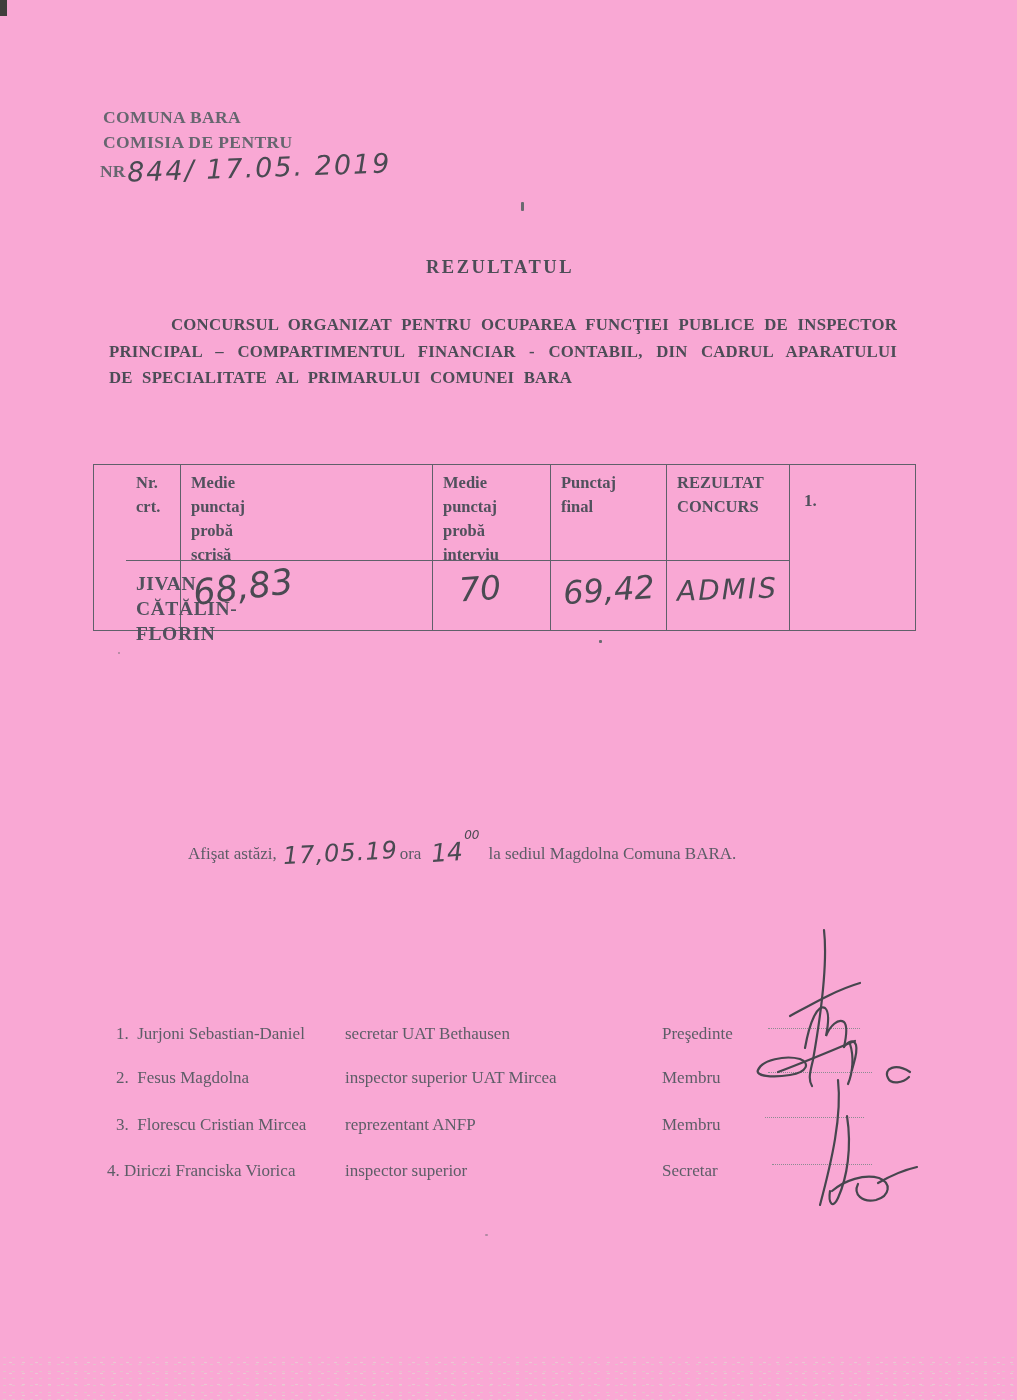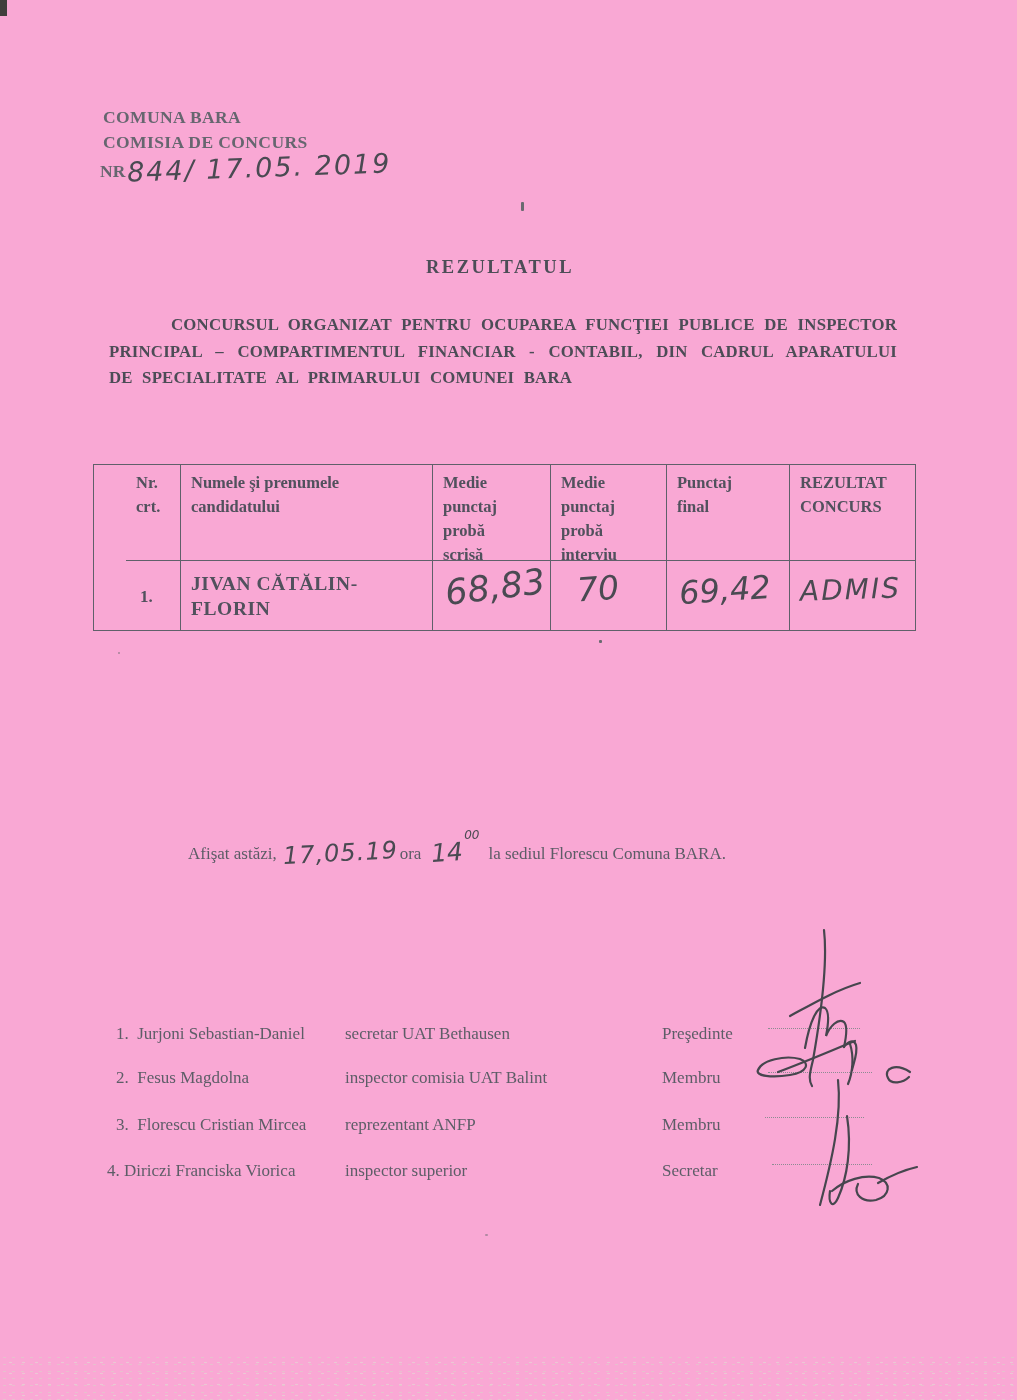--- a/index.html
+++ b/index.html
@@ -81,33 +81,31 @@
 <div class="page">
 
   <div class="corner-mark"></div>
   <div class="speck" style="left:521px;top:202px;width:3px;height:9px;"></div>
   <div class="speck" style="left:599px;top:640px;width:3px;height:3px;"></div>
   <div class="speck" style="left:118px;top:652px;width:2px;height:2px;opacity:.6;"></div>
   <div class="speck" style="left:485px;top:1234px;width:3px;height:2px;opacity:.5;"></div>
 
   <div class="org-block">
     <div>COMUNA BARA</div>
-    <div>COMISIA DE CONCURS</div>
+    <div>COMISIA DE PENTRU</div>
   </div>
   <div class="nr-line"><span>NR</span><span class="hw nr-hw">844/ 17.05. 2019</span></div>
 
   <div class="doc-title">REZULTATUL</div>
 
   <p class="intro">CONCURSUL ORGANIZAT PENTRU OCUPAREA FUNCŢIEI PUBLICE DE INSPECTOR PRINCIPAL – COMPARTIMENTUL FINANCIAR - CONTABIL, DIN CADRUL  APARATULUI DE SPECIALITATE AL PRIMARULUI COMUNEI BARA</p>
 
   <div class="rtable">
     <div class="cell th pre">Nr.
 crt.</div>
-    <div class="cell th pre">Numele şi prenumele
-candidatului</div>
     <div class="cell th pre">Medie
 punctaj
 probă
 scrisă</div>
     <div class="cell th pre">Medie
 punctaj
 probă
 interviu</div>
     <div class="cell th pre">Punctaj
 final</div>
@@ -125,30 +123,30 @@
       </div>
     <div class="cell row2 hw-cell">
         <span class="hw hw-big hw-final">69,42</span>
       </div>
     <div class="cell row2 hw-cell">
         <span class="hw hw-big hw-admis">ADMIS</span>
       </div>
   </div>
 
 
-  <div class="posted"><span>Afişat astăzi,</span><span class="hw date-hw">17,05.19</span><span>ora</span><span class="hw hour-hw">14</span><sup class="hw">00</sup><span class="suffix">la sediul Florescu Comuna BARA.</span></div>
+  <div class="posted"><span>Afişat astăzi,</span><span class="hw date-hw">17,05.19</span><span>ora</span><span class="hw hour-hw">14</span><sup class="hw">00</sup><span class="suffix">la sediul Magdolna Comuna BARA.</span></div>
 
   <div class="committee-row r1">
     <span class="c-name"><span>1.</span>&nbsp;&nbsp;<span>Jurjoni Sebastian-Daniel</span></span>
     <span class="c-role">secretar UAT Bethausen</span>
     <span class="c-title">Preşedinte</span>
   </div>
   <div class="committee-row r2">
     <span class="c-name"><span>2.</span>&nbsp;&nbsp;<span>Fesus Magdolna</span></span>
-    <span class="c-role">inspector comisia UAT Balint</span>
+    <span class="c-role">inspector superior UAT Mircea</span>
     <span class="c-title">Membru</span>
   </div>
   <div class="committee-row r3">
     <span class="c-name"><span>3.</span>&nbsp;&nbsp;<span>Florescu Cristian Mircea</span></span>
     <span class="c-role">reprezentant  ANFP</span>
     <span class="c-title">Membru</span>
   </div>
   <div class="committee-row r4">
     <span class="c-name"><span>4.</span>&nbsp;<span>Diriczi Franciska Viorica</span></span>
     <span class="c-role">inspector superior</span>

